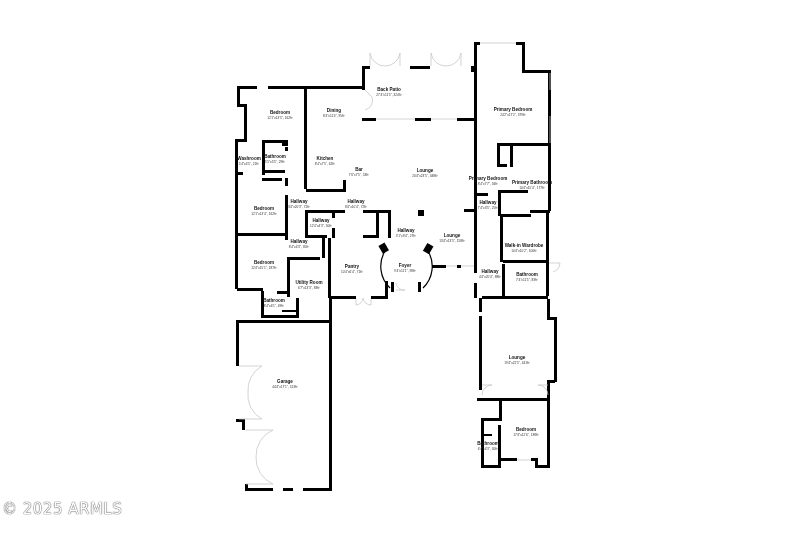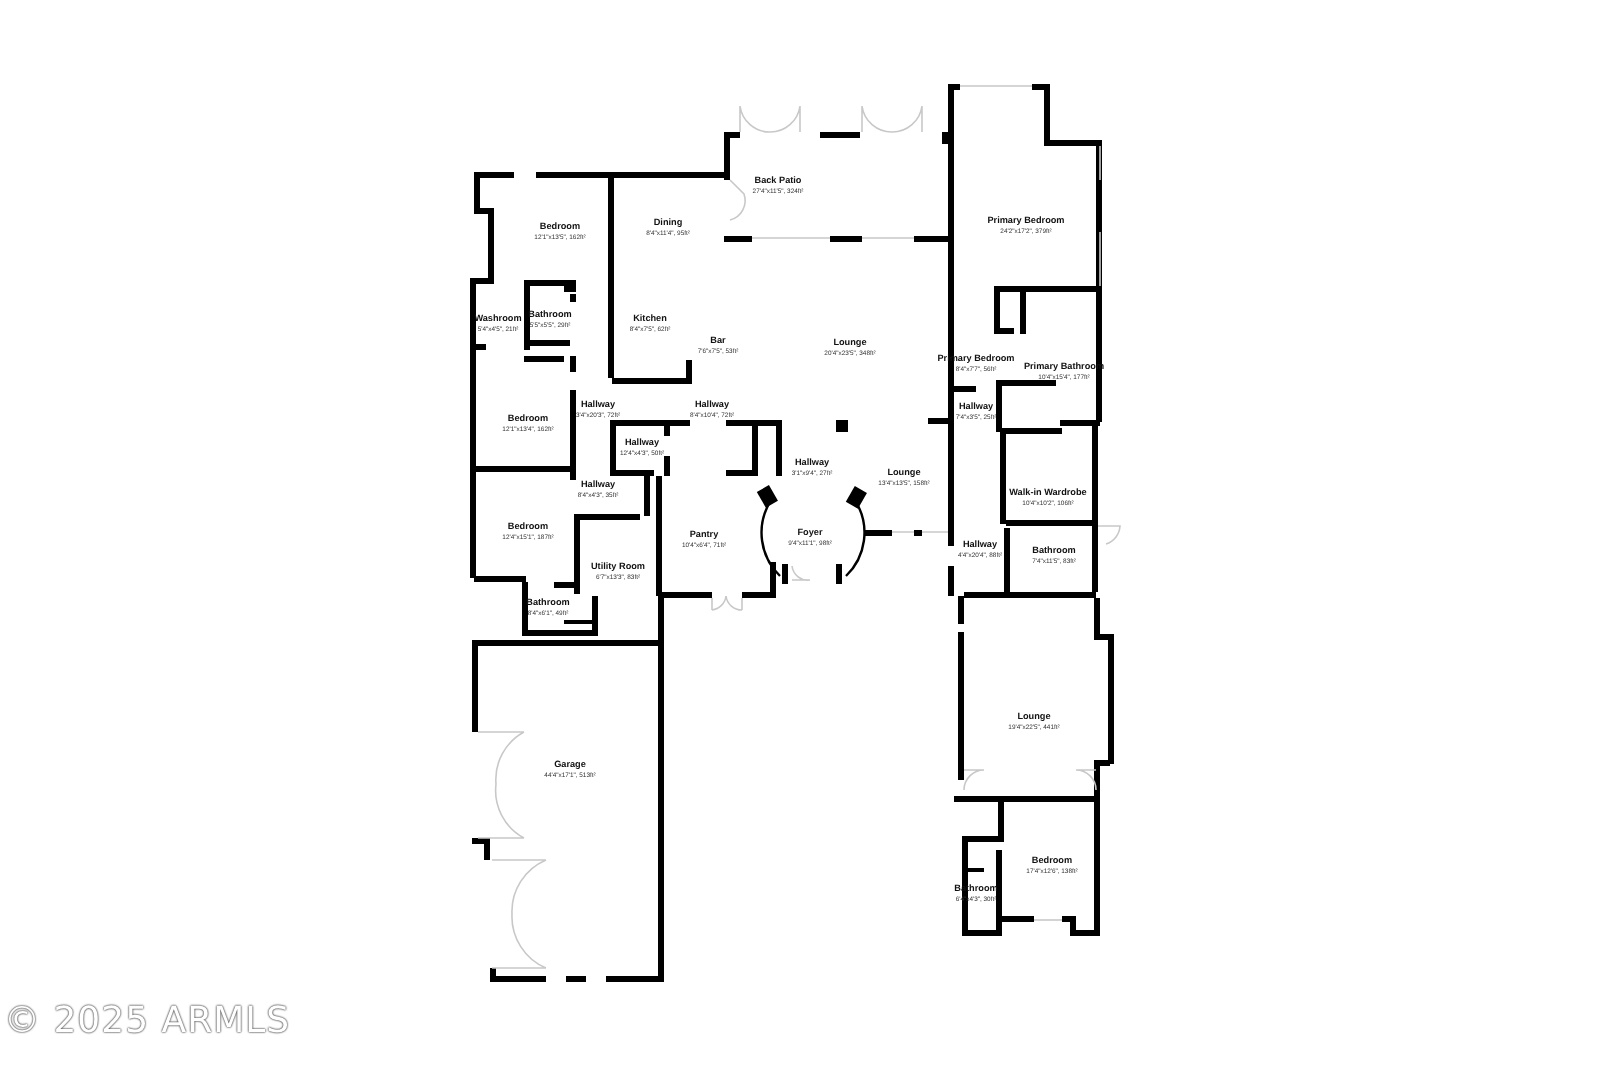--- a/index.html
+++ b/index.html
@@ -5,21 +5,21 @@
   html, body { margin: 0; padding: 0; background: #ffffff; }
   body { width: 800px; height: 533px; position: relative; overflow: hidden; font-family: "Liberation Sans", sans-serif; }
   #plan { position: absolute; left: 0; top: 0; width: 800px; height: 533px; }
   .wall { fill: #000000; }
   .thin { stroke: #000000; stroke-width: 1.2; fill: none; }
   .arc { stroke: #c8c8c8; stroke-width: 0.8; fill: none; }
   .win { stroke: #c8c8c8; stroke-width: 0.8; fill: none; }
   .room { position: absolute; transform: translate(-50%, -50%); text-align: center; white-space: nowrap; line-height: 1; }
   .room .name { display: block; font-size: 4.6px; font-weight: bold; color: #111; }
   .room .dim { display: block; font-size: 3.2px; color: #333; margin-top: 1.5px; }
-  .watermark { position: absolute; left: 2px; top: 500px; font-size: 18px; color: #ffffff; letter-spacing: 0.5px;
+  .watermark { position: absolute; left: 2px; top: 500px; font-size: 15px; color: #ffffff; letter-spacing: 0.5px;
     text-shadow: 0 0 1px #444, 0 0 1px #444; font-family: "DejaVu Sans", sans-serif; }
 </style>
 </head>
 <body>
 
 <svg id="plan" viewBox="0 0 800 533" xmlns="http://www.w3.org/2000/svg">
 
   <g>
 
     <rect class="wall" x="237" y="86" width="20" height="3"></rect>

